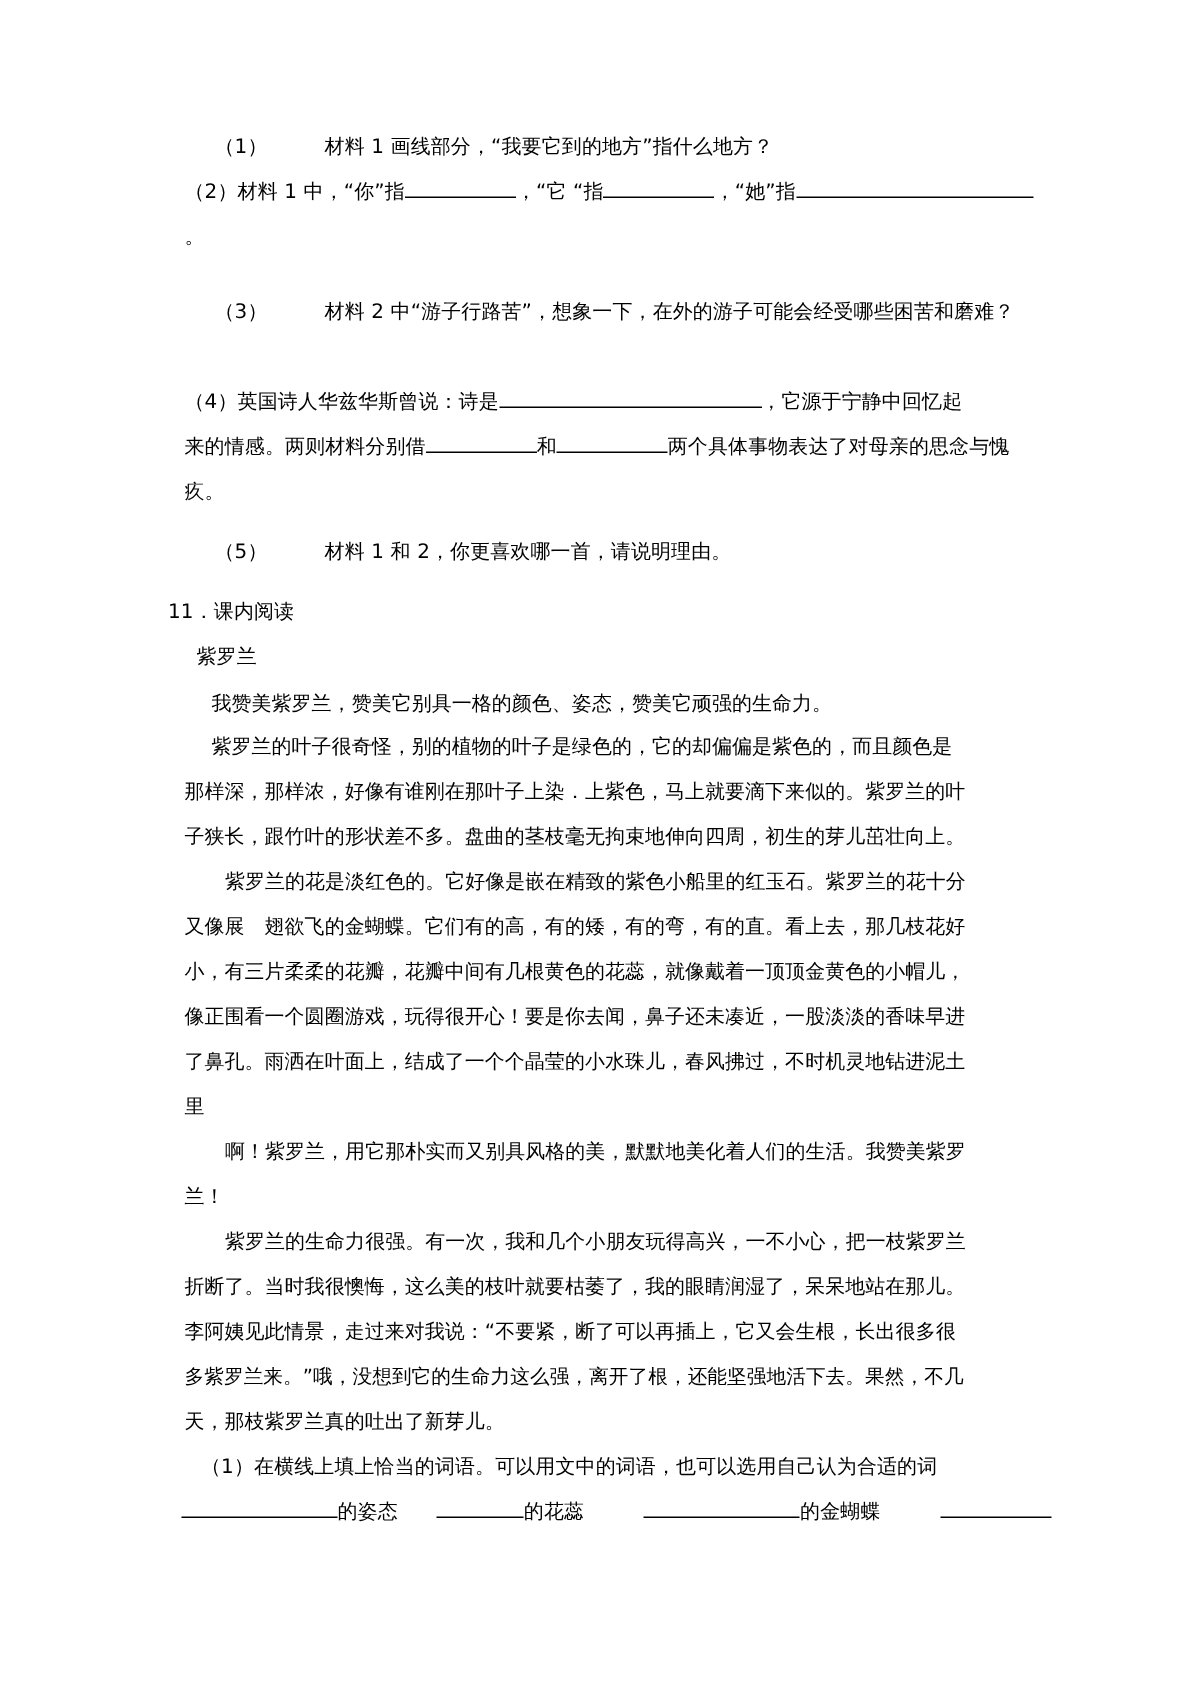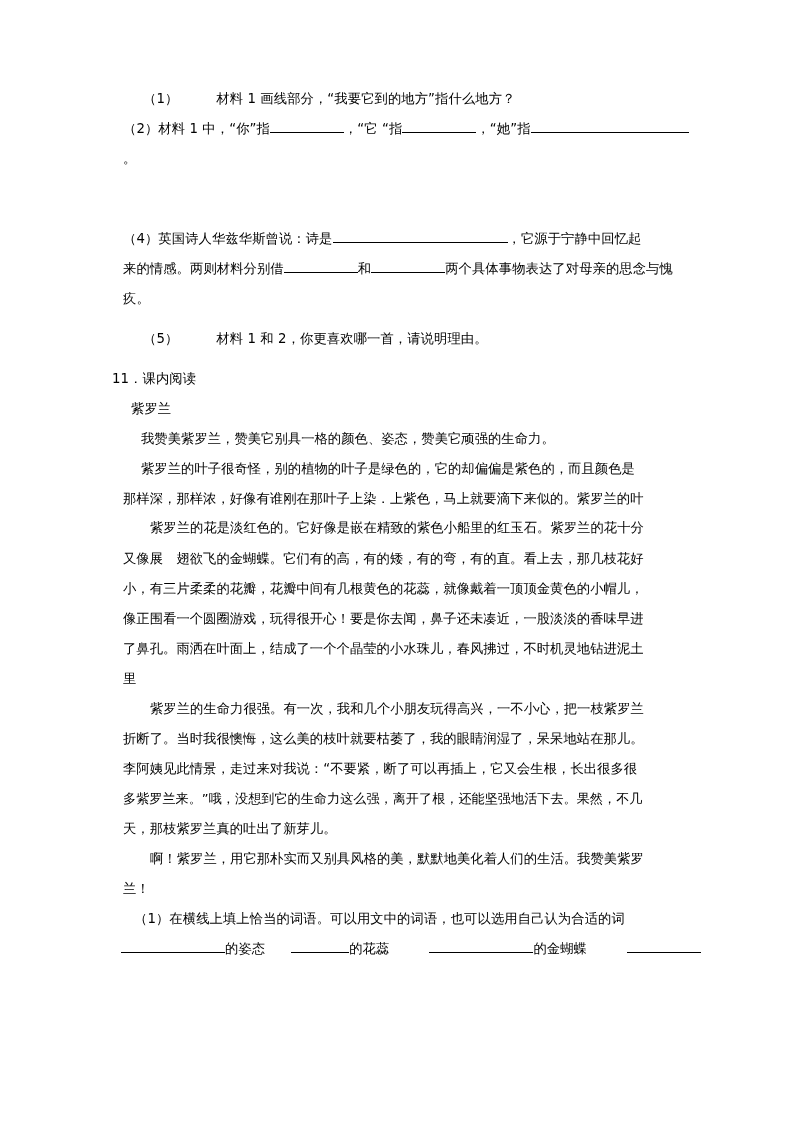--- a/index.html
+++ b/index.html
@@ -82,20 +82,23 @@
 
     <div class="line">
       <span>（2）</span><span>材料 1 中，“你”指</span><span class="blank b-md"></span><span>，“它 “指</span><span class="blank b-md"></span><span>，“她”指</span><span class="blank b-xxl"></span>
     </div>
     <div class="line">
       <span>。</span>
     </div>
 
     <div class="sp-20"></div>
 
+    <div class="line">
+      <span style="display:inline-block;width:20px;"></span><span>（3）</span><span style="display:inline-block;width:38px;"></span><span>材料 2 中“游子行路苦”，想象一下，在外的游子可能会经受哪些困苦和磨难？</span>
+    </div>
 
     <div class="sp-30"></div>
 
     <div class="line">
       <span>（4）</span><span>英国诗人华兹华斯曾说：诗是</span><span class="blank b-xxl" style="width:175px;"></span><span>，它源于宁静中回忆起</span>
     </div>
     <div class="line">
       <span>来的情感。两则材料分别借</span><span class="blank b-md"></span><span>和</span><span class="blank b-md"></span><span>两个具体事物表达了对母亲的思念与愧</span>
     </div>
     <div class="line">
@@ -118,42 +121,43 @@
       <span>紫罗兰</span>
     </div>
 
     <div>
       <div class="vline" style="padding-left:18px;font-family:Liberation Serif, serif;">我赞美紫罗兰，赞美它别具一格的颜色、姿态，赞美它顽强的生命力。</div>
     </div>
 
     <div>
       <div class="vline" style="padding-left:18px;">紫罗兰的叶子很奇怪，别的植物的叶子是绿色的，它的却偏偏是紫色的，而且颜色是</div>
       <div class="vline">那样深，那样浓，好像有谁刚在那叶子上染．上紫色，马上就要滴下来似的。紫罗兰的叶</div>
+      <div class="vline">子狭长，跟竹叶的形状差不多。盘曲的茎枝毫无拘束地伸向四周，初生的芽儿茁壮向上。</div>
     </div>
 
     <div>
-      <div class="vline" style="padding-left:27px;font-family:Liberation Mono, monospace;">紫罗兰的花是淡红色的。它好像是嵌在精致的紫色小船里的红玉石。紫罗兰的花十分</div>
+      <div class="vline" style="padding-left:27px;">紫罗兰的花是淡红色的。它好像是嵌在精致的紫色小船里的红玉石。紫罗兰的花十分</div>
       <div class="vline">又像展　翅欲飞的金蝴蝶。它们有的高，有的矮，有的弯，有的直。看上去，那几枝花好</div>
       <div class="vline">小，有三片柔柔的花瓣，花瓣中间有几根黄色的花蕊，就像戴着一顶顶金黄色的小帽儿，</div>
       <div class="vline">像正围看一个圆圈游戏，玩得很开心！要是你去闻，鼻子还未凑近，一股淡淡的香味早进</div>
       <div class="vline">了鼻孔。雨洒在叶面上，结成了一个个晶莹的小水珠儿，春风拂过，不时机灵地钻进泥土</div>
       <div class="vline">里</div>
     </div>
 
     <div>
+      <div class="vline" style="padding-left:27px;">啊！紫罗兰，用它那朴实而又别具风格的美，默默地美化着人们的生活。我赞美紫罗</div>
+      <div class="vline">兰！</div>
+    </div>
+
+    <div>
       <div class="vline" style="padding-left:27px;">紫罗兰的生命力很强。有一次，我和几个小朋友玩得高兴，一不小心，把一枝紫罗兰</div>
       <div class="vline">折断了。当时我很懊悔，这么美的枝叶就要枯萎了，我的眼睛润湿了，呆呆地站在那儿。</div>
       <div class="vline">李阿姨见此情景，走过来对我说：“不要紧，断了可以再插上，它又会生根，长出很多很</div>
       <div class="vline" style="font-size:13.1px;">多紫罗兰来。”哦，没想到它的生命力这么强，离开了根，还能坚强地活下去。果然，不几</div>
       <div class="vline">天，那枝紫罗兰真的吐出了新芽儿。</div>
-    </div>
-
-    <div>
-      <div class="vline" style="padding-left:27px;">啊！紫罗兰，用它那朴实而又别具风格的美，默默地美化着人们的生活。我赞美紫罗</div>
-      <div class="vline">兰！</div>
     </div>
 
     <div class="line" style="padding-left:11px;">
       <span>（1）</span><span>在横线上填上恰当的词语。可以用文中的词语，也可以选用自己认为合适的词</span>
     </div>
 
     <div class="line" style="margin-left:-2px;">
       <span class="blank b-lg"></span><span>的姿态</span><span class="gap-sm"></span><span class="blank b-sm"></span><span>的花蕊</span><span class="gap-md"></span><span class="blank b-lg"></span><span>的金蝴蝶</span><span class="gap-md"></span><span class="blank b-md"></span>
     </div>
 

